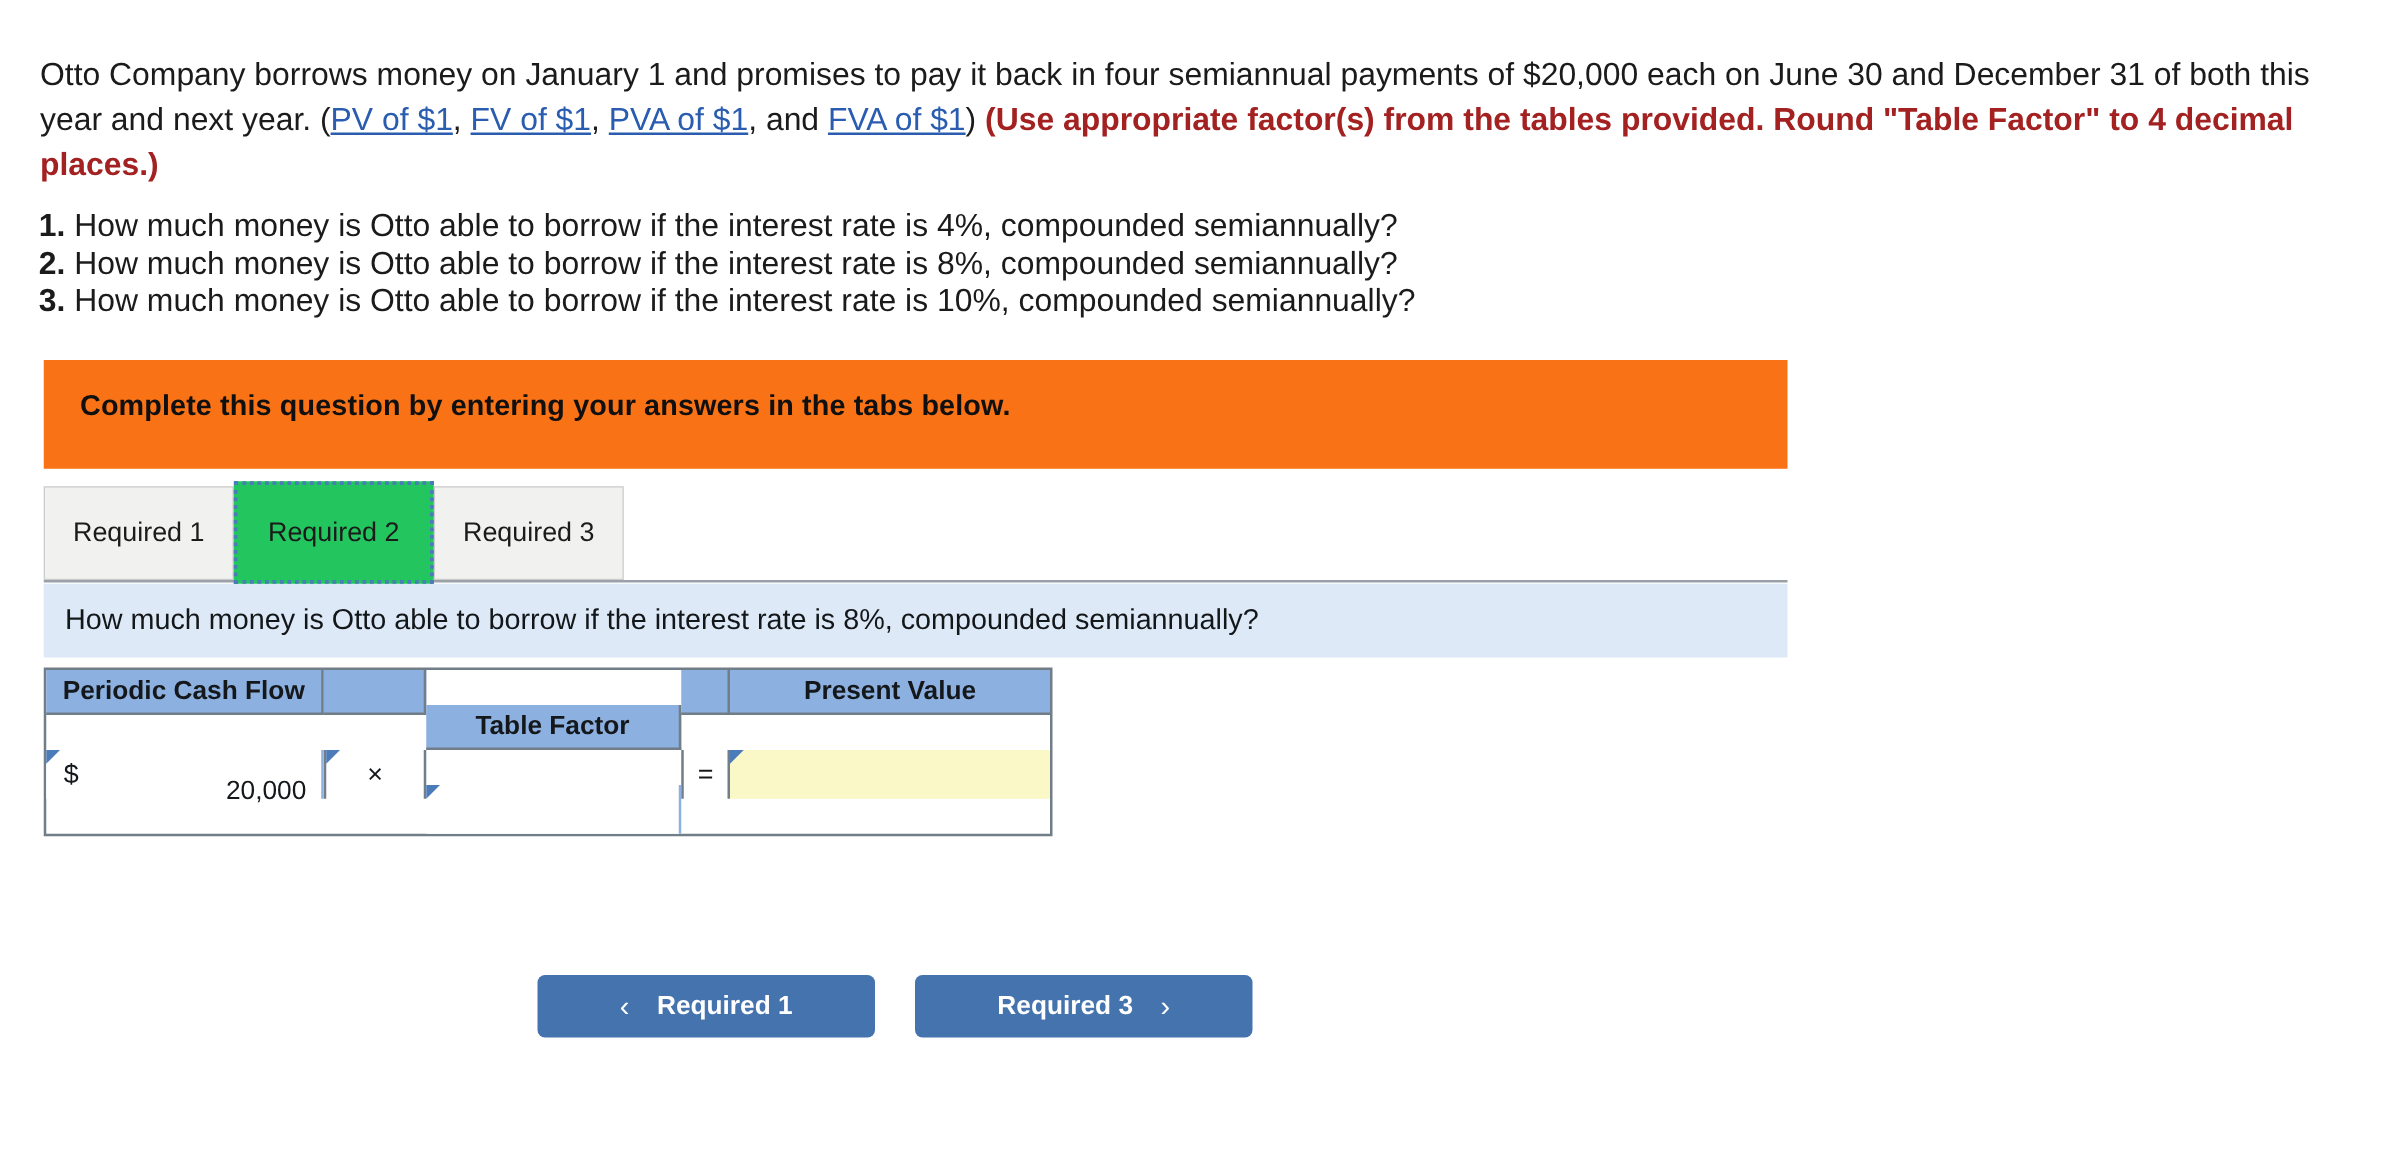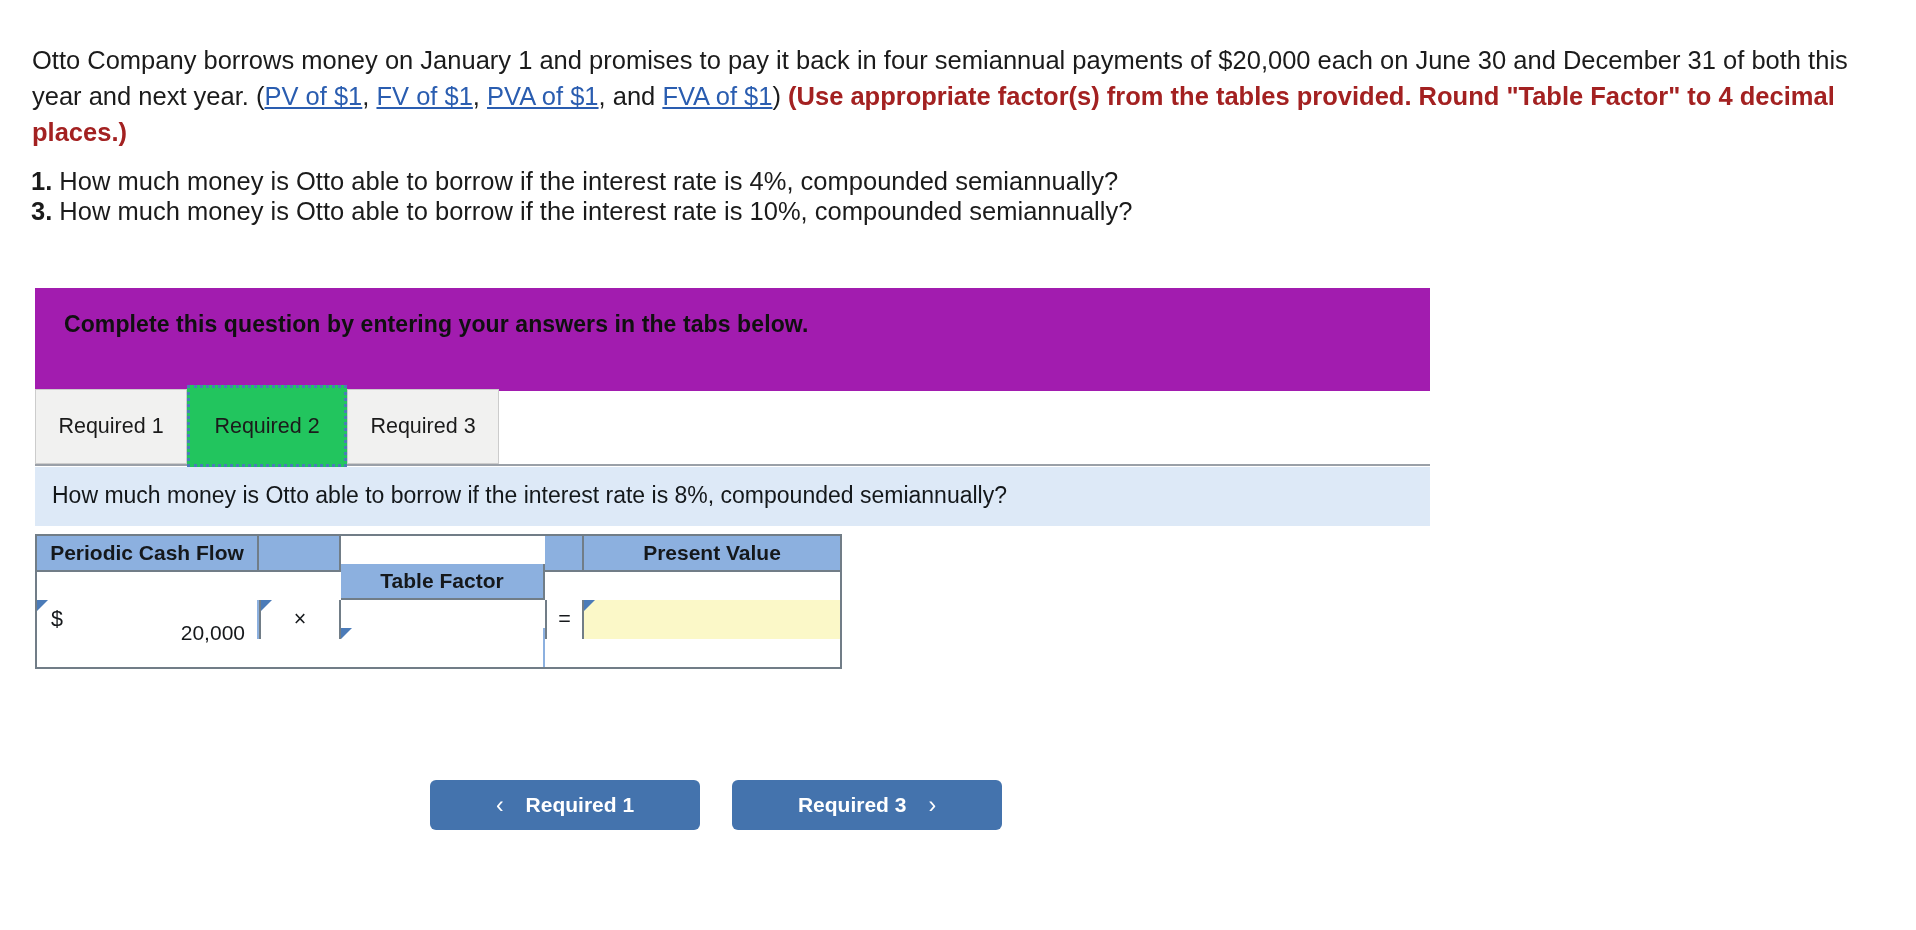--- a/index.html
+++ b/index.html
@@ -39,22 +39,22 @@
     font-size: 25.5px;
     line-height: 30px;
   }
   .qline { white-space: nowrap; }
   .qnum { font-weight: bold; }
 
   
   .gray-banner {
     position: absolute;
     left: 35px; top: 288px;
-    width: 1395px; height: 103px;
-    background: #a21caf;
+    width: 1395px; height: 87px;
+    background: #f97316;
   }
   .gray-banner-text {
     position: absolute;
     left: 29px; top: 23px;
     font-size: 23px;
     font-weight: bold;
     color: #101010;
     letter-spacing: .1px;
   }
 
@@ -199,20 +199,21 @@
 </style>
 </head>
 <body>
 
 <div class="page">
 
   <div class="problem"><span>Otto Company borrows money on January 1 and promises to pay it back in four semiannual payments of $20,000 each on June 30 and December 31 of both this year and next year. (</span><a class="lnk" href="#">PV of $1</a><span>, </span><a class="lnk" href="#">FV of $1</a><span>, </span><a class="lnk" href="#">PVA of $1</a><span>, and </span><a class="lnk" href="#">FVA of $1</a><span>) </span><span class="redbold">(Use appropriate factor(s) from the tables provided. Round "Table Factor" to 4 decimal places.)</span></div>
 
   <div class="qlist">
     <div class="qline"><span class="qnum">1.</span><span> How much money is Otto able to borrow if the interest rate is 4%, compounded semiannually?</span></div>
+    <div class="qline"><span class="qnum">2.</span><span> How much money is Otto able to borrow if the interest rate is 8%, compounded semiannually?</span></div>
     <div class="qline"><span class="qnum">3.</span><span> How much money is Otto able to borrow if the interest rate is 10%, compounded semiannually?</span></div>
   </div>
 
   <div class="gray-banner">
     <div class="gray-banner-text">Complete this question by entering your answers in the tabs below.</div>
   </div>
 
   <div class="tabstrip">
     <div class="tab t1">
         <span>Required 1</span>

